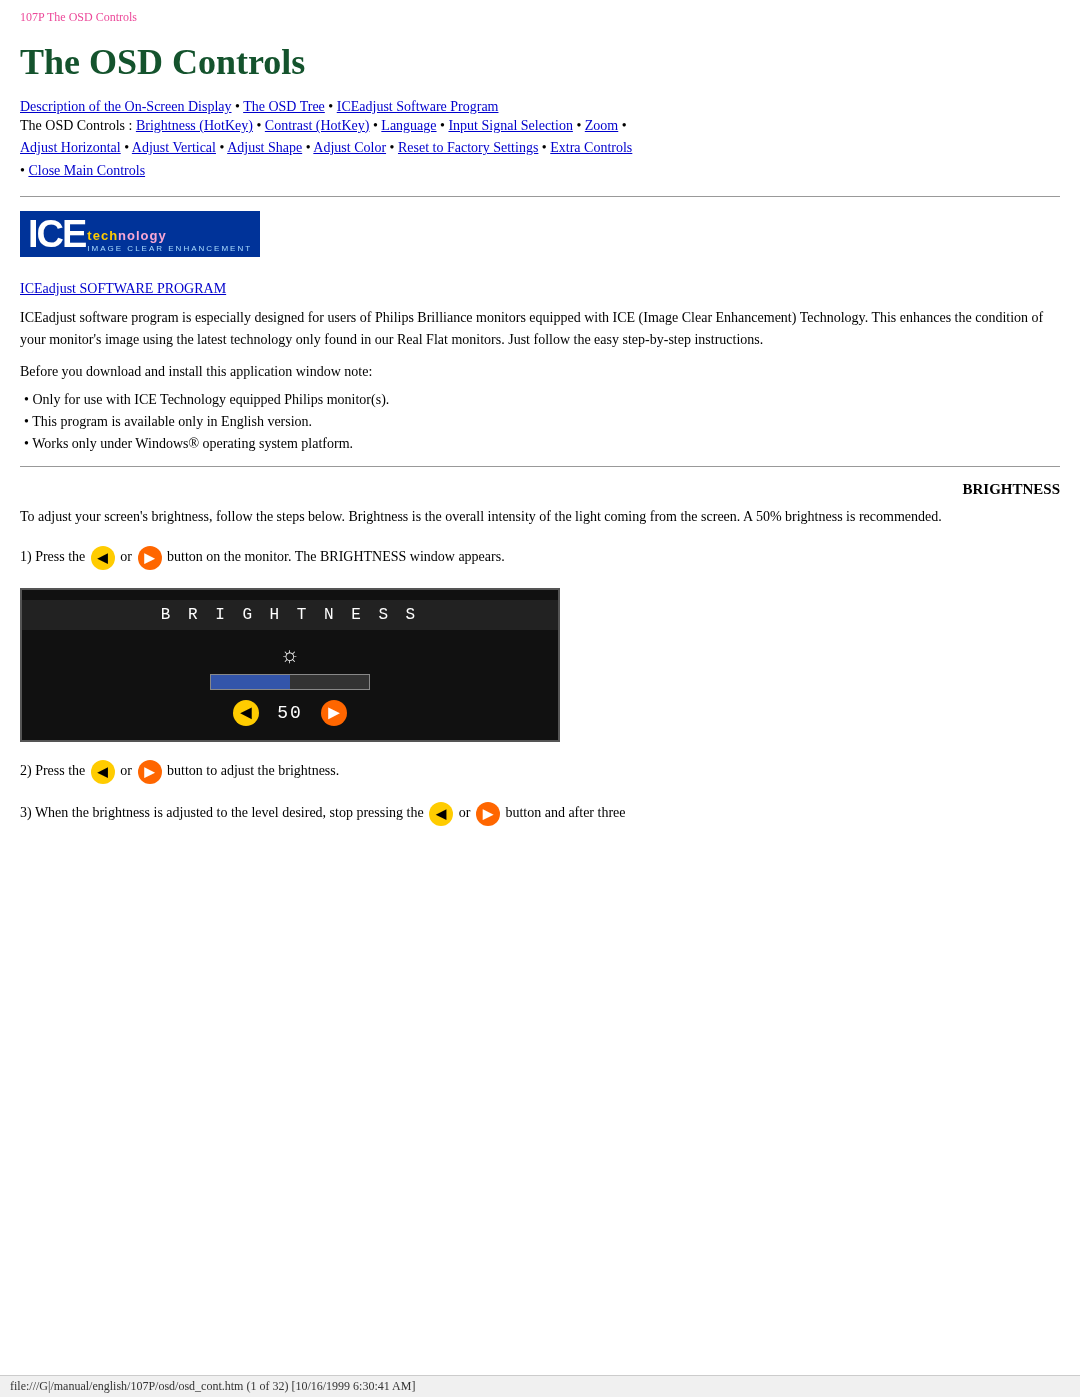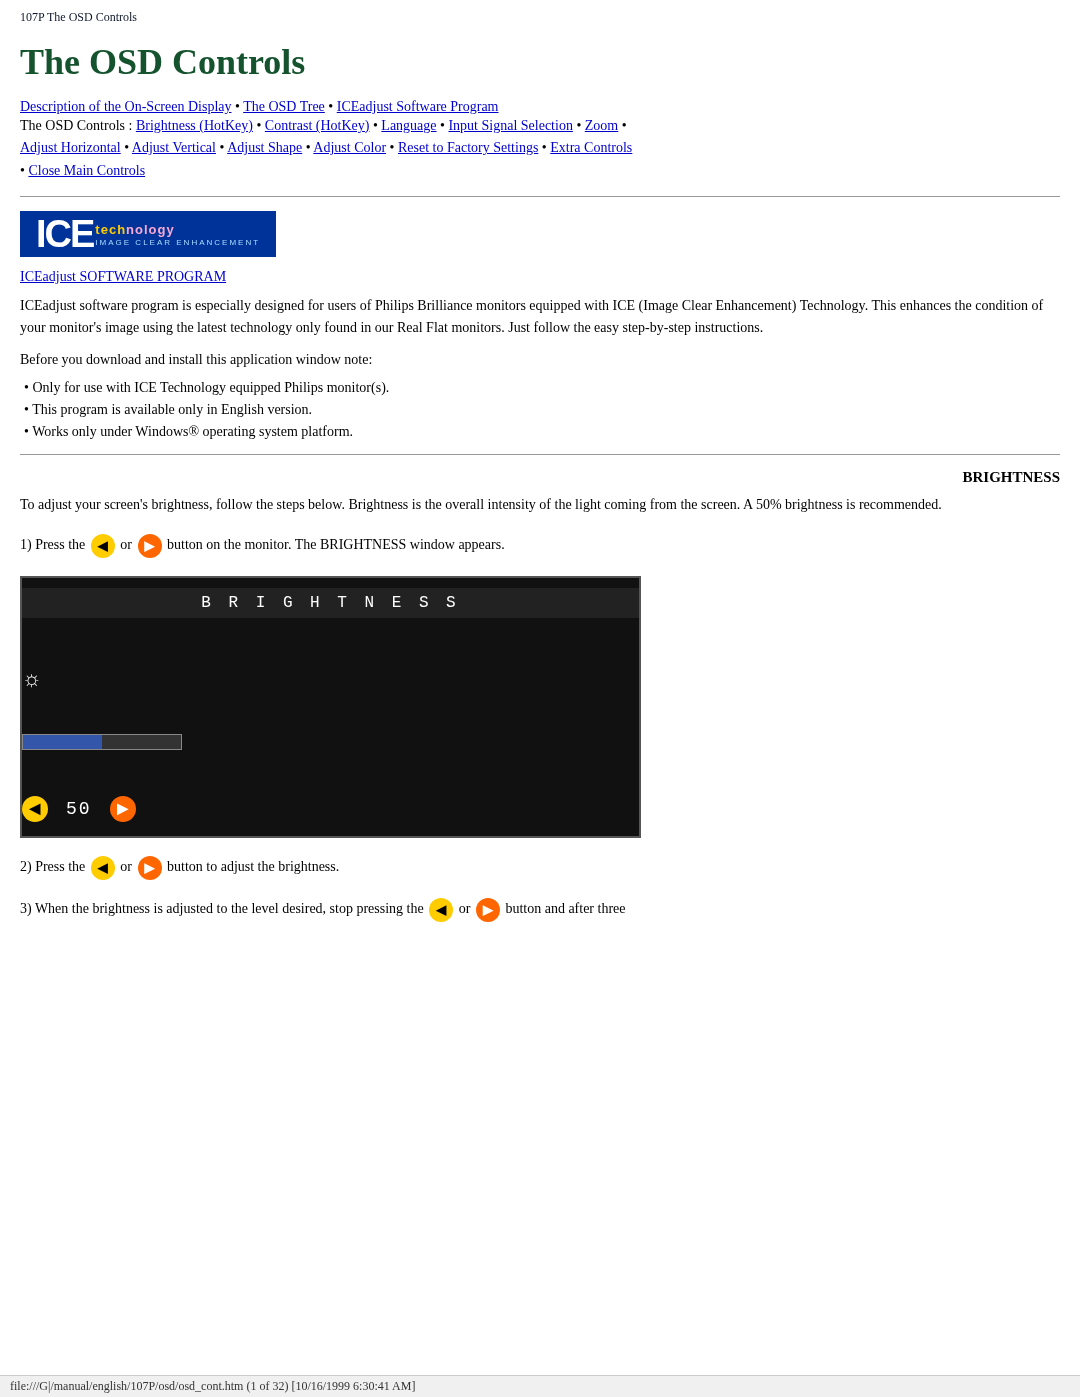--- a/index.html
+++ b/index.html
@@ -5,21 +5,21 @@
     * { margin: 0; padding: 0; box-sizing: border-box; }
     body {
       font-family: Times New Roman, serif;
       font-size: 15px;
       color: #000;
       background: #fff;
       padding: 10px 20px 20px 20px;
     }
     .tab-bar {
       font-size: 12px;
-      color: #0f172a;
+      color: #ec4899;
       margin-bottom: 8px;
     }
     h1 {
       font-size: 36px;
       font-weight: bold;
       color: #14532d;
       margin: 16px 0 16px 0;
     }
     .nav-links {
       margin-bottom: 0;
@@ -38,24 +38,24 @@
     hr {
       border: none;
       border-top: 1px solid #999;
       margin: 14px 0;
     }
     .ice-logo {
       margin: 14px 0 10px 0;
     }
     .ice-logo-box {
       display: inline-flex;
-      align-items: center;
+      align-items: flex-end;
       background: #003399;
-      padding: 4px 16px;
-      margin-bottom: 2px;
+      padding: 4px 8px;
+      margin-bottom: 14px;
     }
     .ice-letters {
       font-size: 38px;
       font-weight: 900;
       color: #fff;
       font-family: Arial Black, Arial, sans-serif;
       letter-spacing: -2px;
       line-height: 1;
     }
     .ice-right {
@@ -96,26 +96,26 @@
     }
     .section-title {
       font-weight: bold;
       font-size: 15px;
       margin: 10px 0 8px 0;
       text-align: right;
     }
     .brightness-diagram {
       border: 2px solid #555;
       background: #111;
-      width: 621px;
+      width: 540px;
       margin: 14px 0 14px 0;
       padding: 10px 0 14px 0;
       display: flex;
       flex-direction: column;
-      gap: 36px;
+      align-items: center;
     }
     .brightness-title-bar {
       width: 100%;
       background: #222;
       text-align: center;
       color: #fff;
       font-family: 'Courier New', monospace;
       font-size: 16px;
       letter-spacing: 4px;
       padding: 6px 0 6px 0;

